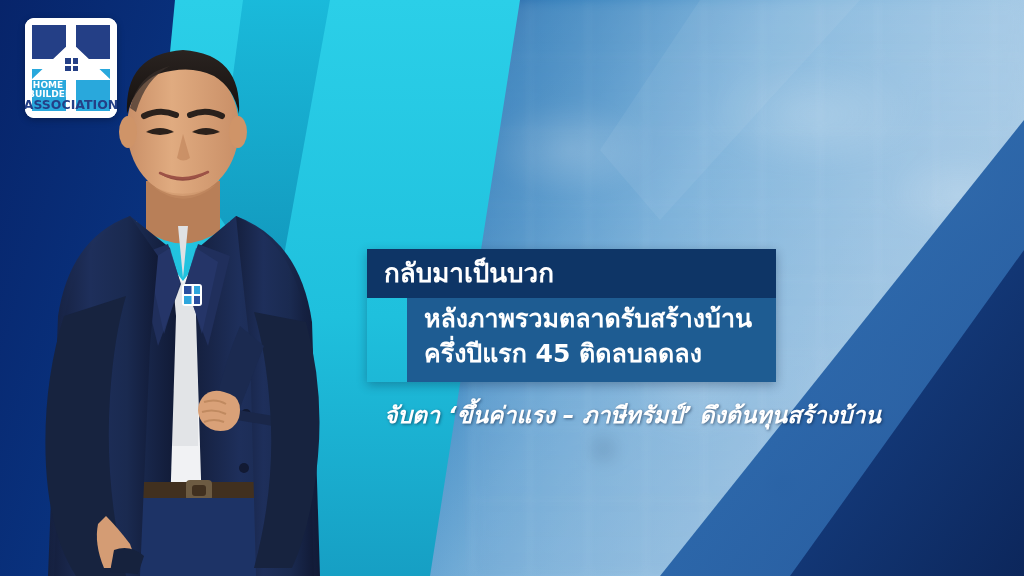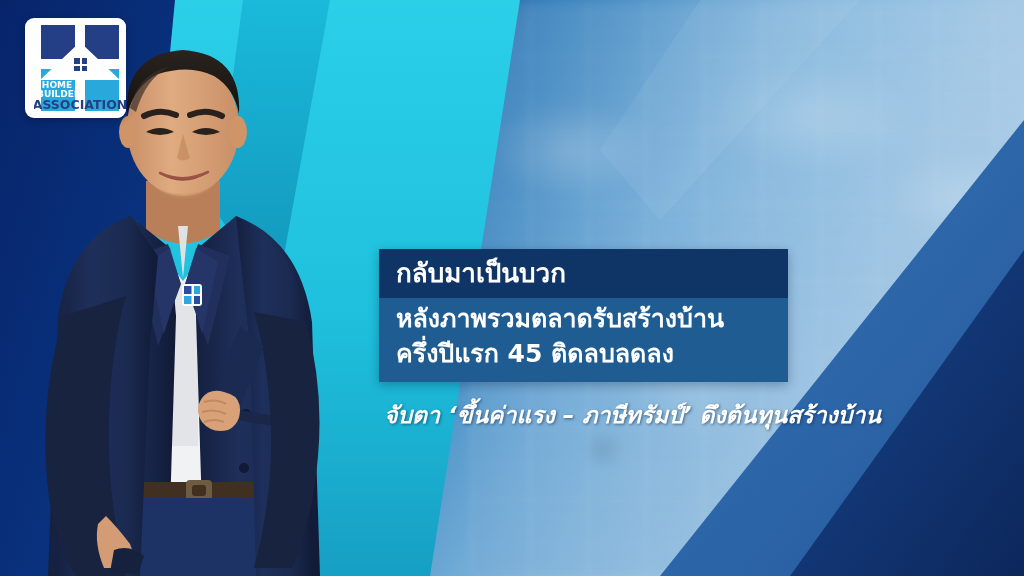--- a/index.html
+++ b/index.html
@@ -98,21 +98,20 @@
   .logo {
     position: absolute;
     left: 25px;
     top: 18px;
     width: 92px;
     height: 100px;
     background: #ffffff;
     border-radius: 9px;
     box-shadow: 0 2px 7px rgba(0,0,0,.28);
     overflow: hidden;
-    padding-left: 9px;
   }
   .logo svg { display: block; width: 100%; height: 100%; }
 
   
   .headline {
     position: absolute;
     left: 296px;
     top: 58px;
     width: 712px;
     text-align: center;
@@ -132,40 +131,41 @@
       1px 1px 0 #0d2a5c,
       -1px 0 0 #0d2a5c,
       0 -1px 0 #0d2a5c,
       -1px -1px 0 #0d2a5c,
       4px 5px 8px rgba(5,20,50,.45);
   }
 
   
   .card {
     position: absolute;
-    left: 379px;
+    left: 367px;
     top: 249px;
     width: 409px;
     box-shadow: 0 3px 10px rgba(5,20,45,.30);
   }
   .card-head {
     background: #0e3566;
     padding: 8px 17px 9px 17px;
   }
   .card-head-text {
     font-family: "DejaVu Sans", sans-serif;
     font-weight: bold;
     font-size: 26px;
     line-height: 32px;
     color: #ffffff;
     white-space: nowrap;
   }
   .card-body {
     background: #1e5c92;
     padding: 3px 17px 11px 17px;
+    margin-left: 40px;
   }
   .card-body-line {
     display: block;
     font-family: "DejaVu Sans", sans-serif;
     font-weight: bold;
     font-size: 25px;
     line-height: 35px;
     color: #ffffff;
     white-space: nowrap;
   }

